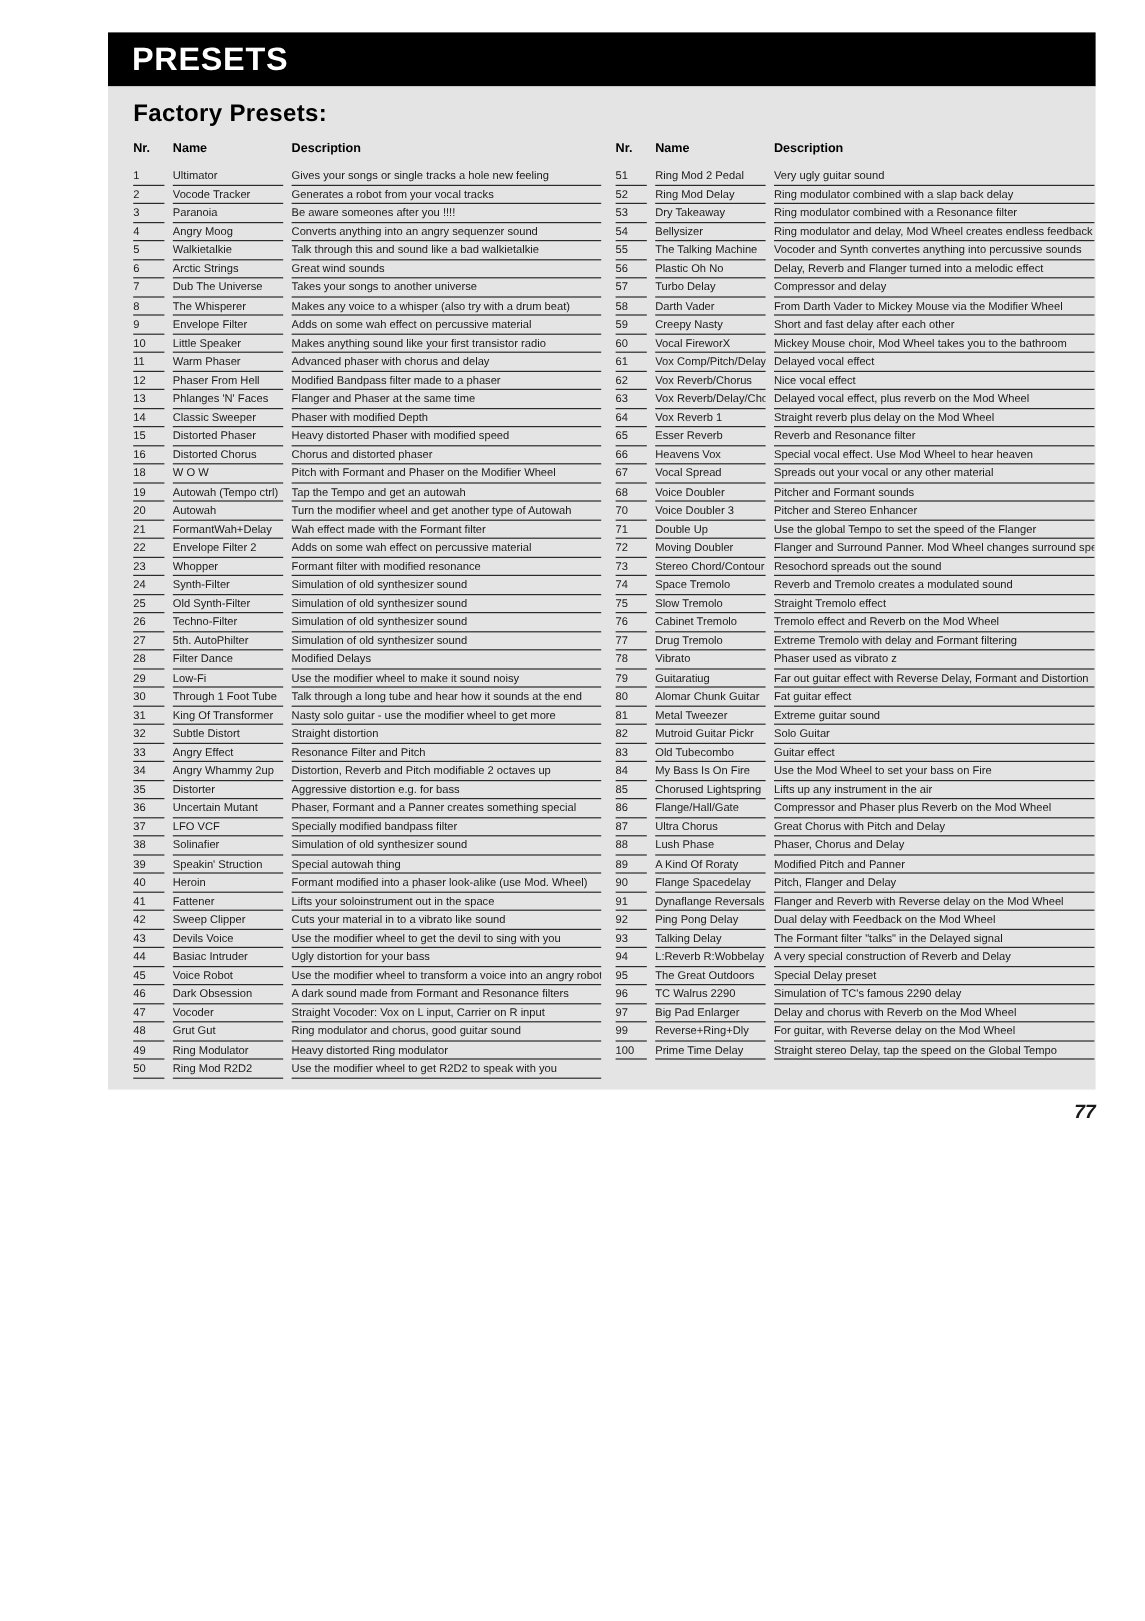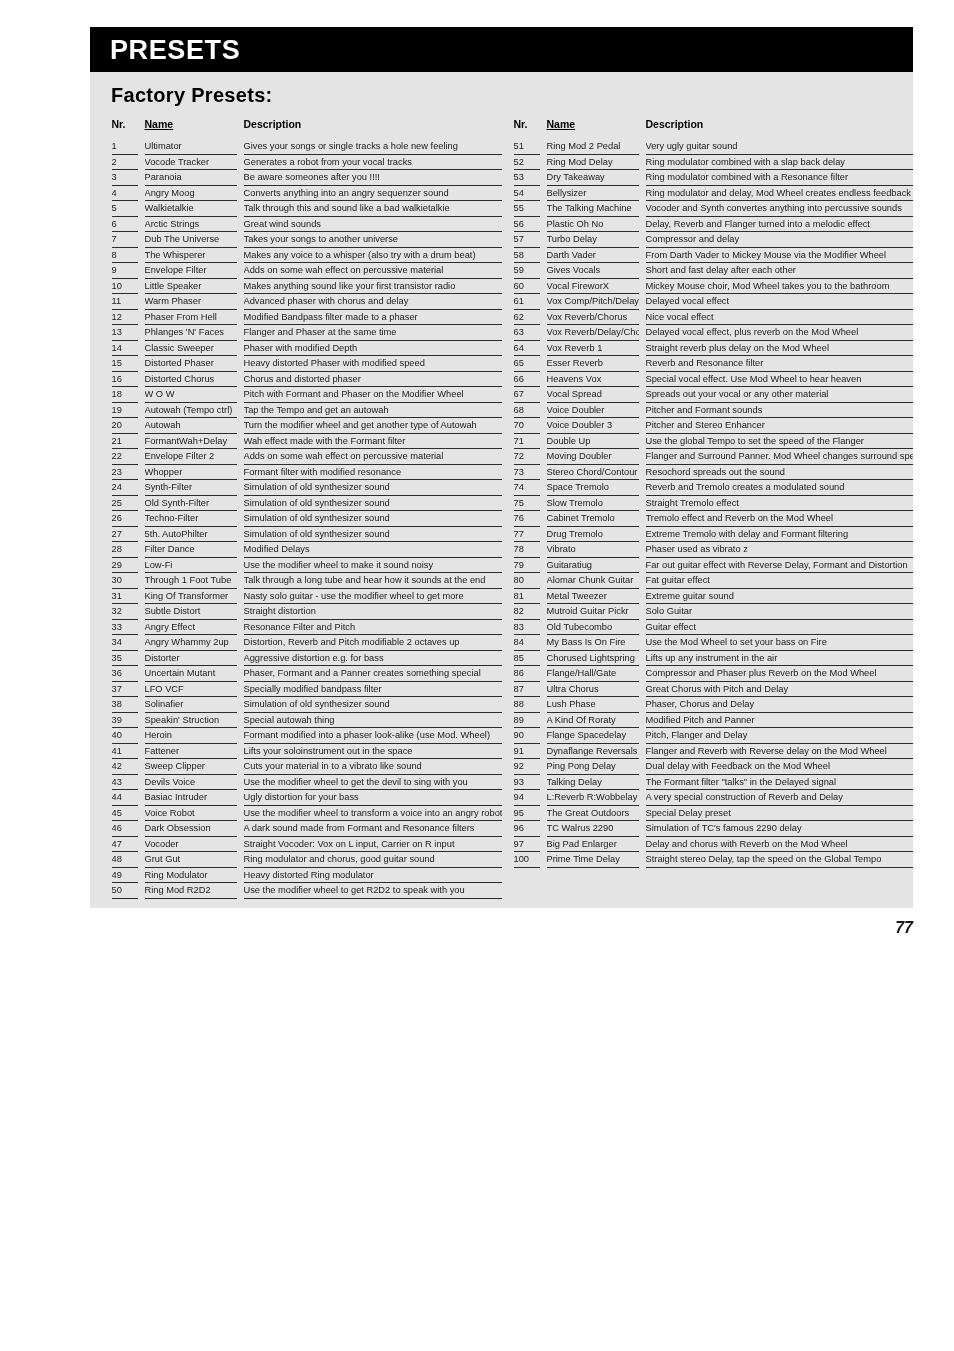--- a/index.html
+++ b/index.html
@@ -65,21 +65,20 @@
   }
 
   
   .columns {
     position: absolute;
     left: 0;
     top: 46px;
     width: 823px;
     display: flex;
     gap: 0px;
-    justify-content: center;
   }
   .col {
     width: 411px;
     padding-left: 21px;
     box-sizing: border-box;
   }
   .col.right { padding-left: 12px; }
 
   table.preset-table {
     border-collapse: collapse;
@@ -104,21 +103,21 @@
     vertical-align: bottom;
     white-space: nowrap;
     overflow: hidden;
   }
   
   td.c-nr   { width: 26px; }
   td.c-name { width: 92px; }
   td.c-desc { width: auto; }
 
   th.c-nr   { width: 26px; }
-  th.c-name { width: 92px; text-decoration: underline; }
+  th.c-name { width: 92px; }
   th.c-desc { width: auto; }
 
   
   col.gap { width: 7px; }
   td.gap, th.gap { border-bottom: none !important; padding: 0 !important; }
 
   
   .page-number {
     position: absolute;
     right: 41px;
@@ -581,21 +580,21 @@
               <tr>
                 <td class="c-nr">58</td>
                 <td class="gap"></td>
                 <td class="c-name">Darth Vader</td>
                 <td class="gap"></td>
                 <td class="c-desc">From Darth Vader to Mickey Mouse via the Modifier Wheel</td>
               </tr>
               <tr>
                 <td class="c-nr">59</td>
                 <td class="gap"></td>
-                <td class="c-name">Gives Vocals</td>
+                <td class="c-name">Creepy Nasty</td>
                 <td class="gap"></td>
                 <td class="c-desc">Short and fast delay after each other</td>
               </tr>
               <tr>
                 <td class="c-nr">60</td>
                 <td class="gap"></td>
                 <td class="c-name">Vocal FireworX</td>
                 <td class="gap"></td>
                 <td class="c-desc">Mickey Mouse choir, Mod Wheel takes you to the bathroom</td>
               </tr>
@@ -843,20 +842,27 @@
                 <td class="c-name">TC Walrus 2290</td>
                 <td class="gap"></td>
                 <td class="c-desc">Simulation of TC's famous 2290 delay</td>
               </tr>
               <tr>
                 <td class="c-nr">97</td>
                 <td class="gap"></td>
                 <td class="c-name">Big Pad Enlarger</td>
                 <td class="gap"></td>
                 <td class="c-desc">Delay and chorus with Reverb on the Mod Wheel</td>
+              </tr>
+              <tr>
+                <td class="c-nr">99</td>
+                <td class="gap"></td>
+                <td class="c-name">Reverse+Ring+Dly</td>
+                <td class="gap"></td>
+                <td class="c-desc">For guitar, with Reverse delay on the Mod Wheel</td>
               </tr>
               <tr>
                 <td class="c-nr">100</td>
                 <td class="gap"></td>
                 <td class="c-name">Prime Time Delay</td>
                 <td class="gap"></td>
                 <td class="c-desc">Straight stereo Delay, tap the speed on the Global Tempo</td>
               </tr>
             </tbody>
         </table>

